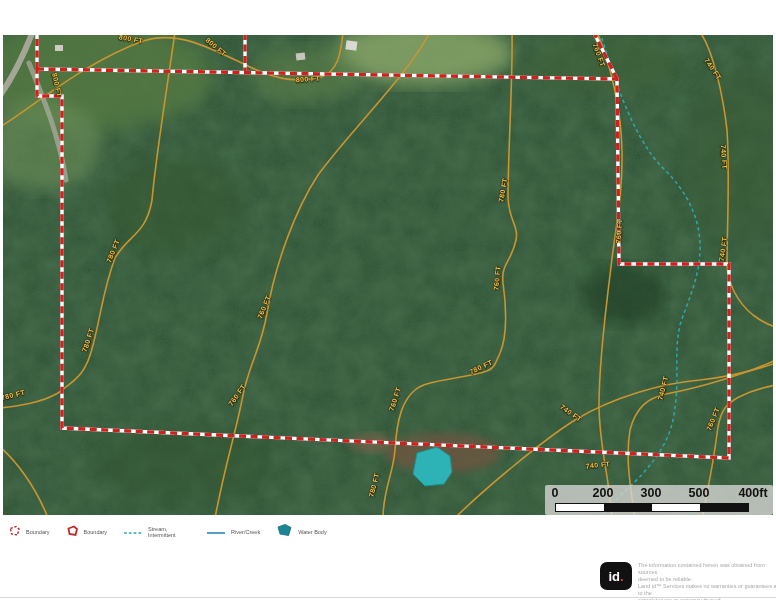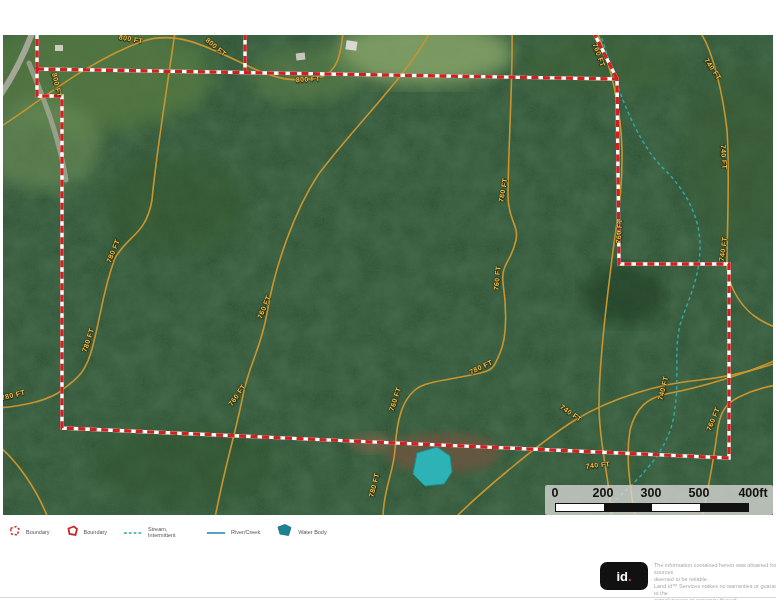--- a/index.html
+++ b/index.html
@@ -22,21 +22,21 @@
   .tick{position:absolute;transform:translateX(-50%);font-size:12.5px;font-weight:bold;color:#111;}
   .segs{position:absolute;left:10px;top:18px;height:7px;display:flex;border:1px solid #111;}
   .seg{width:48px;height:7px;}
   
   .legend{position:absolute;left:8px;top:523px;display:flex;align-items:center;}
   .leg-item{display:flex;align-items:center;margin-right:16px;}
   .leg-item svg{flex:0 0 auto;}
   .leg-label{font-size:5.5px;color:#555;margin-left:5px;line-height:6.5px;max-width:42px;}
   
   .footer{position:absolute;left:600px;top:562px;display:flex;align-items:flex-start;}
-  .idlogo{width:48px;height:28px;background:#111;border-radius:7px;color:#fff;
+  .idlogo{width:32px;height:28px;background:#111;border-radius:7px;color:#fff;
           font-size:13px;font-weight:bold;display:flex;align-items:center;justify-content:center;}
   .idlogo .dot{color:#e8374a;}
   .disclaimer{margin-left:6px;width:142px;}
   .disclaimer div{font-size:5.5px;color:#a9a9a9;line-height:7px;}
   .bottomline{position:absolute;left:0;top:597px;width:776px;height:1px;background:#d7d7d7;}
 </style>
 </head>
 <body>
 
 <div class="page">

